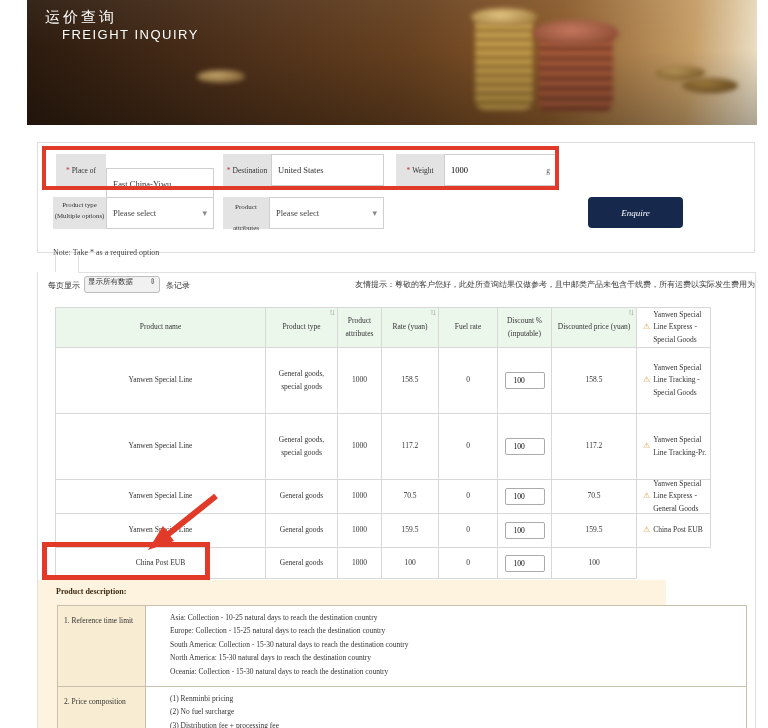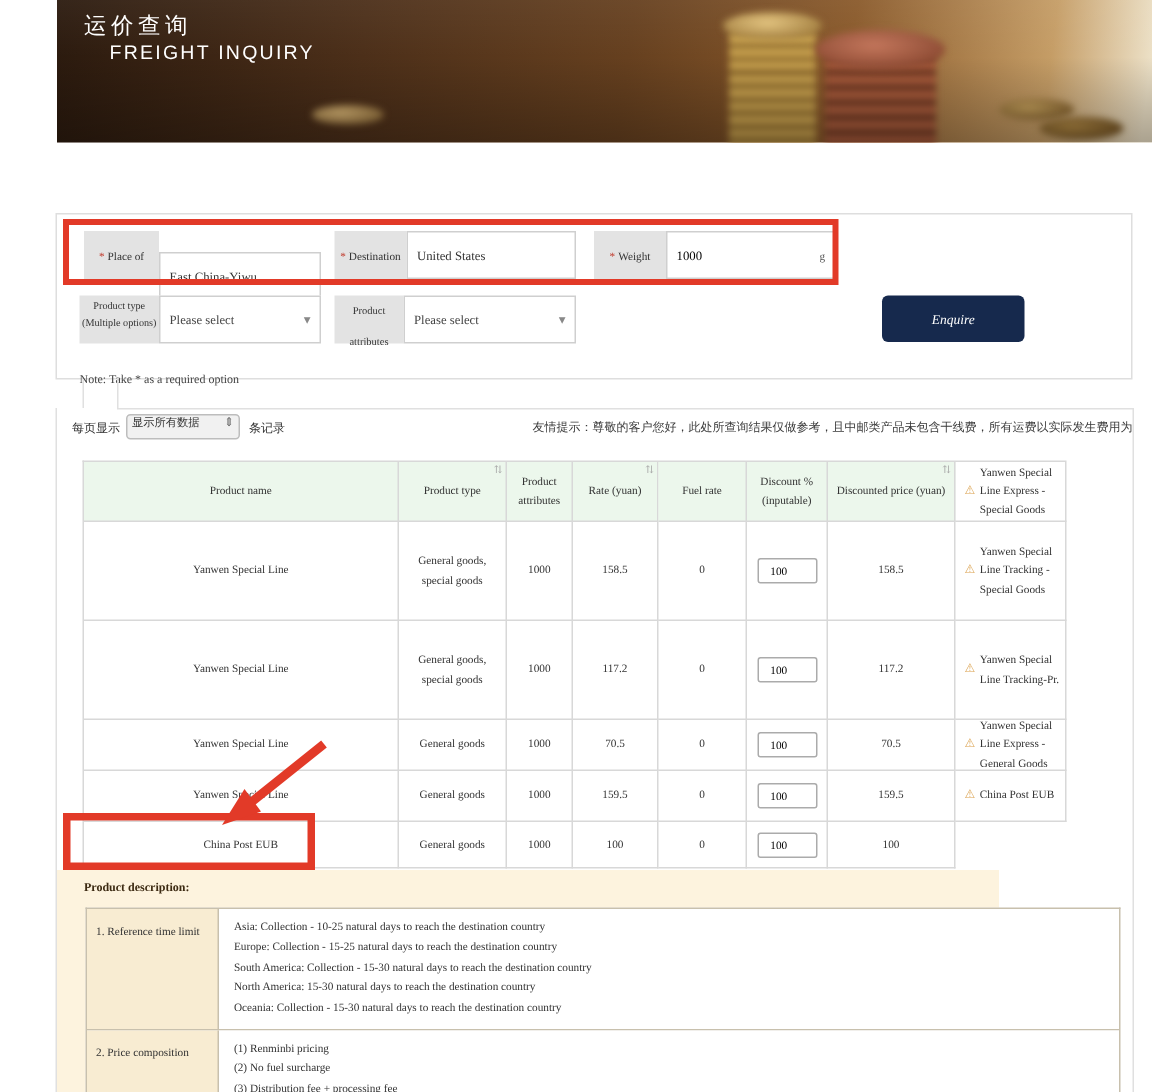--- a/index.html
+++ b/index.html
@@ -9,22 +9,22 @@
     --cream:#fdf3de;
     --beige-label:#f8ecd2;
     --border-gray:#d8d8d8;
   }
   *{margin:0;padding:0;box-sizing:border-box;}
   html,body{background:#fff;}
   .page{position:relative;width:768px;height:728px;background:#fff;overflow:hidden;
         font-family:"Liberation Serif","DejaVu Serif",serif;color:#333;}
 
   
-  .banner{position:absolute;left:27px;top:0;width:730px;height:95px;overflow:hidden;
-          background:linear-gradient(97deg,#2b1a0e 0%,#4c2f19 28%,#66401f 52%,#8a5a2b 72%,#c59d66 90%,#ece0c6 99%);margin-left:11px;}
+  .banner{position:absolute;left:27px;top:0;width:730px;height:125px;overflow:hidden;
+          background:linear-gradient(97deg,#2b1a0e 0%,#4c2f19 28%,#66401f 52%,#8a5a2b 72%,#c59d66 90%,#ece0c6 99%);}
   .banner::after{content:"";position:absolute;inset:0;background:linear-gradient(180deg,rgba(255,255,255,.05) 0%,rgba(0,0,0,0) 40%,rgba(0,0,0,.28) 100%);}
   .coin{position:absolute;filter:blur(2.5px);}
   .coin-flat-a{left:170px;top:70px;width:48px;height:13px;border-radius:50%;background:radial-gradient(ellipse at 40% 40%,#d8b577,#7c5a2a);}
   .coin-stack-gold{left:448px;top:14px;width:58px;height:96px;border-radius:10px;
       background:repeating-linear-gradient(180deg,#c9a24f 0 6px,#7f5c24 6px 9px);}
   .coin-stack-gold-top{left:444px;top:8px;width:66px;height:18px;border-radius:50%;background:radial-gradient(ellipse at 45% 40%,#e4c47e,#8a6426);}
   .coin-stack-copper{left:512px;top:30px;width:74px;height:82px;border-radius:10px;
       background:repeating-linear-gradient(180deg,#a85b3b 0 7px,#61301d 7px 10px);}
   .coin-stack-copper-top{left:506px;top:20px;width:86px;height:26px;border-radius:50%;background:radial-gradient(ellipse at 45% 40%,#c3755a,#7a3c26);}
   .coin-flat-b{left:628px;top:66px;width:50px;height:14px;border-radius:50%;background:radial-gradient(ellipse at 40% 40%,#c9a45f,#6e4c1f);}
@@ -87,21 +87,21 @@
       font-family:"Liberation Serif","DejaVu Serif",serif;padding-left:8px;outline:none;}
 
   
   .desc-panel{position:absolute;left:38px;top:580px;width:628px;height:148px;background:var(--cream);}
   .desc-title{position:absolute;left:18px;top:7px;font-size:8px;font-weight:bold;color:#3c2a12;}
   .desc-table{position:absolute;left:19px;top:25px;width:690px;border:1px solid #c8c0ad;border-bottom:none;background:#fff;}
   .desc-row{display:flex;border-bottom:1px solid #c8c0ad;}
   .desc-row:last-child{border-bottom:none;}
   .desc-label{width:88px;flex:none;background:var(--beige-label);border-right:1px solid #c8c0ad;
       font-size:7.5px;color:#333;padding:8px 6px;line-height:13px;}
-  .desc-content{flex:1;background:#fff;padding:5px 10px;}
+  .desc-content{flex:1;background:#fff;padding:5px 24px;}
   .desc-line{font-size:7.5px;color:#333;line-height:13.4px;}
   .desc-row-1{height:81px;}
   .desc-row-2{height:62px;}
 
   
   .anno-box-search{position:absolute;left:42px;top:146px;width:517px;height:44px;
       border:4px solid var(--annotation-red);pointer-events:none;z-index:20;}
   .anno-box-eub{position:absolute;left:42px;top:542px;width:168px;height:38px;
       border:5px solid var(--annotation-red);pointer-events:none;z-index:20;}
   .anno-arrow{position:absolute;left:138px;top:492px;width:86px;height:66px;pointer-events:none;z-index:21;}

